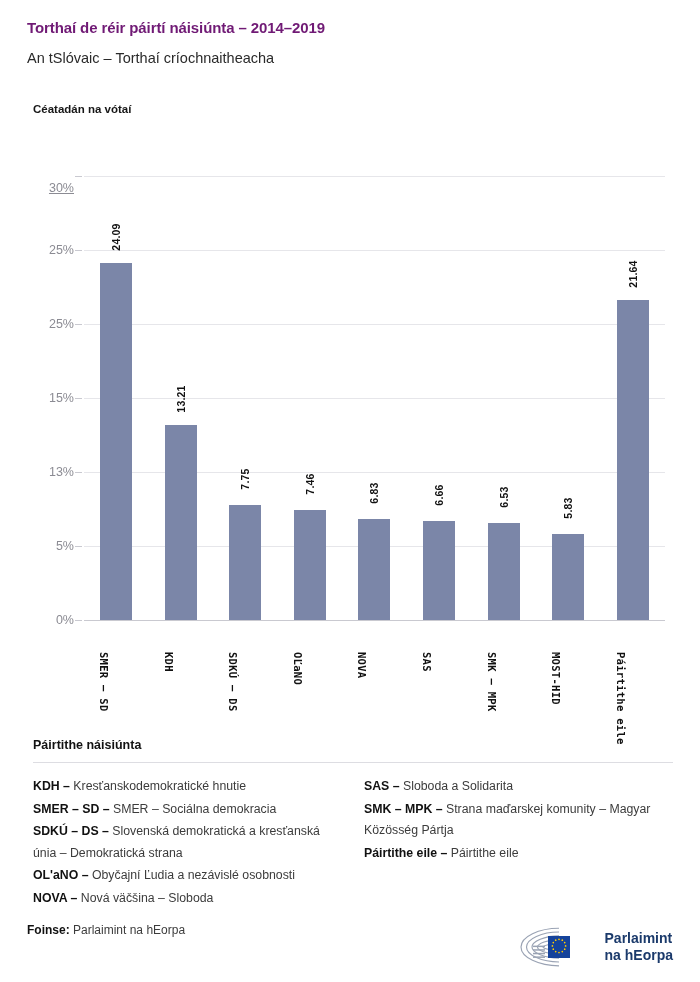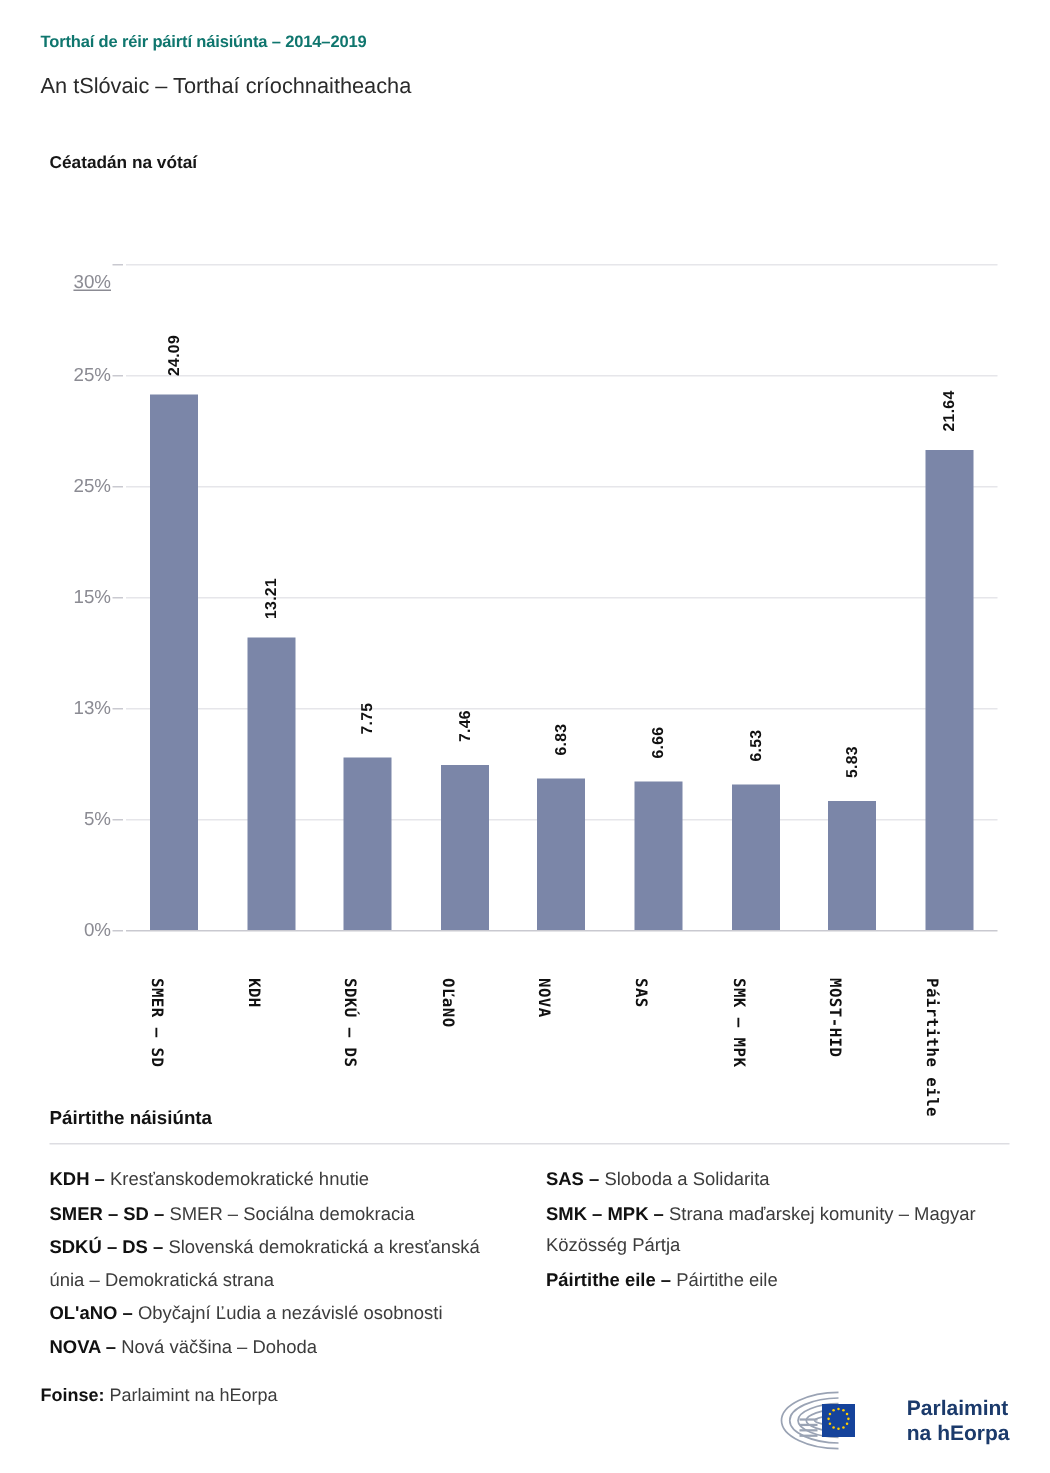--- a/index.html
+++ b/index.html
@@ -13,24 +13,24 @@
     height: 982px;
     position: relative;
     font-family: "Liberation Sans", sans-serif;
     color: #1a1a1a;
     overflow: hidden;
   }
 
   
   .header { position: absolute; left: 27px; top: 18px; right: 27px; }
   .chart-title {
-    font-size: 11px;
+    font-size: 15px;
     font-weight: bold;
     letter-spacing: -0.1px;
-    color: #0f766e;
+    color: #701a75;
     margin: 0;
     line-height: 20px;
   }
   .chart-subtitle {
     font-size: 14.5px;
     font-weight: normal;
     color: #2a2a2a;
     margin: 10px 0 0 0;
     line-height: 20px;
   }
@@ -277,21 +277,21 @@
 
 <div class="legend">
   <div class="legend-title">Páirtithe náisiúnta</div>
   <div class="legend-rule"></div>
   <div class="legend-cols">
     <div class="legend-col" id="legend-left">
         <div class="legend-item"><span class="abbr">KDH – </span><span>Kresťanskodemokratické hnutie</span></div>
         <div class="legend-item"><span class="abbr">SMER – SD – </span><span>SMER – Sociálna demokracia</span></div>
         <div class="legend-item"><span class="abbr">SDKÚ – DS – </span><span>Slovenská demokratická a kresťanská únia – Demokratická strana</span></div>
         <div class="legend-item"><span class="abbr">OL'aNO – </span><span>Obyčajní Ľudia a nezávislé osobnosti</span></div>
-        <div class="legend-item"><span class="abbr">NOVA – </span><span>Nová väčšina – Dohoda</span></div>
+        <div class="legend-item"><span class="abbr">NOVA – </span><span>Nová väčšina – Sloboda</span></div>
       </div>
     <div class="legend-col" id="legend-right">
         <div class="legend-item"><span class="abbr">SAS – </span><span>Sloboda a Solidarita</span></div>
         <div class="legend-item"><span class="abbr">SMK – MPK – </span><span>Strana maďarskej komunity – Magyar Közösség Pártja</span></div>
         <div class="legend-item"><span class="abbr">Páirtithe eile – </span><span>Páirtithe eile</span></div>
       </div>
   </div>
 </div>
 
 <div class="footer">

